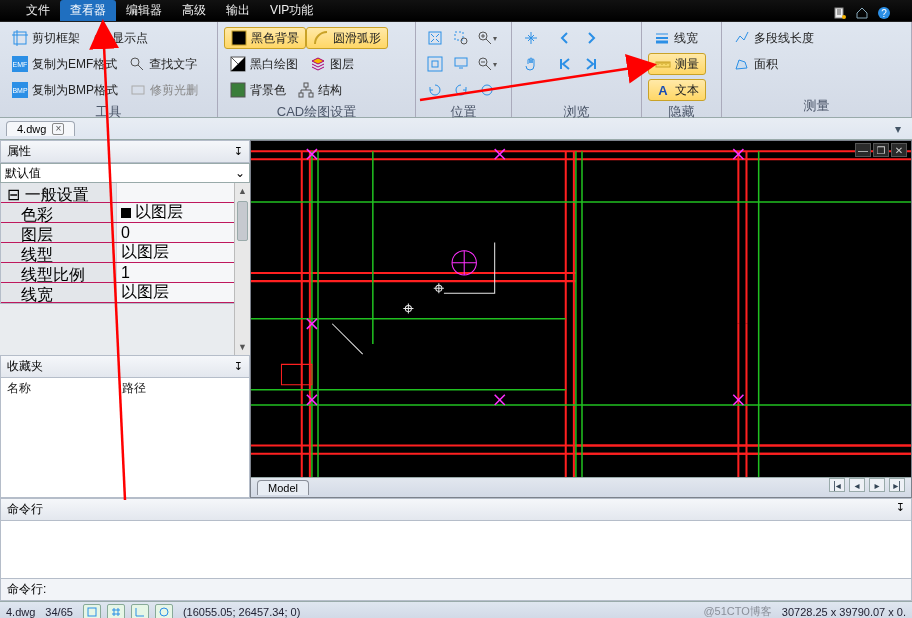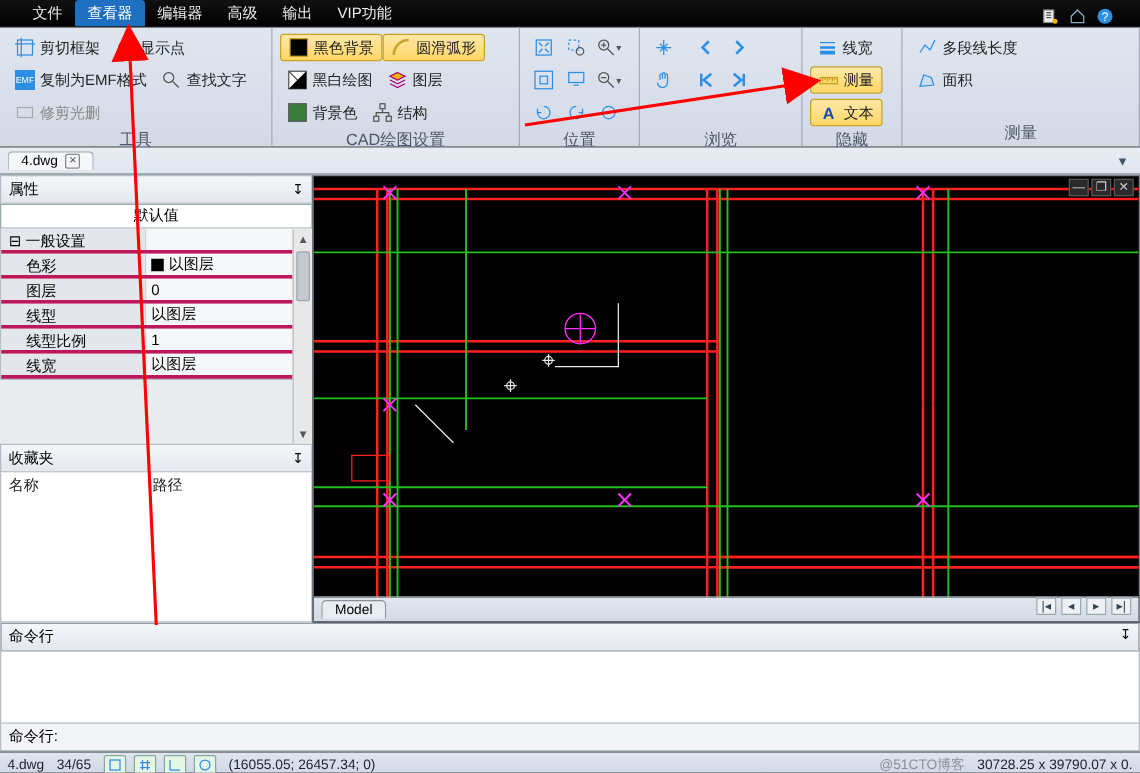--- a/index.html
+++ b/index.html
@@ -31,23 +31,23 @@
   .doc-tab { background:#f5f7fa; border:1px solid #a0a8b4; border-bottom:none; padding:1px 10px; border-top-left-radius:4px; border-top-right-radius:4px; font-size:11px; display:flex; align-items:center; gap:6px; }
   .doc-tab .close { width:12px;height:12px;border:1px solid #888;border-radius:2px;font-size:10px;line-height:10px;text-align:center;color:#555;}
   .tabstrip .flex { flex:1; }
   .tabstrip .drop { width:16px;height:16px; display:flex;align-items:center;justify-content:center;color:#456;}
 
   
   .main { display:flex; height: 358px; background:#999;}
   .left { width:250px; display:flex; flex-direction:column; background:#e9ecef; }
   .panel-title { background: linear-gradient(#f5f7fa,#e3e7ee); border:1px solid #b5bdc9; padding:2px 6px; font-size:12px; display:flex; align-items:center; justify-content:space-between; }
   .pin { font-size:11px; }
-  .combo { border:1px solid #9aa; background:#fff; height:20px; display:flex; align-items:center; justify-content:space-between; padding:0 4px; font-size:12px;flex-direction:column; }
+  .combo { border:1px solid #9aa; background:#fff; height:20px; display:flex; align-items:center; justify-content:space-between; padding:0 4px; font-size:12px; }
   .proplist { flex: 0 0 auto; background:#e3e6ea; border:1px solid #b5bdc9; border-top:none; }
-  .prow { display:flex; height:20px; border-bottom:3px solid #be185d; font-size:12px; }
+  .prow { display:flex; height:20px; border-bottom:1px solid #be185d; font-size:16px; }
   .prow .pk { width:115px; padding:2px 4px 2px 20px; background:#e3e6ea;}
   .prow .pv { flex:1; padding:2px 4px; background:#f6f7f9; border-left:1px solid #cfd4dc; display:flex;align-items:center;gap:4px;}
   .prow.head .pk { padding-left:6px; font-weight:normal; background:#e3e6ea;}
   .prow.head { background:#e3e6ea; }
   .swatch { width:10px;height:10px; background:#000; display:inline-block;}
   .propwrap { position:relative; flex:0 0 172px; }
   .propwrap .vscroll { position:absolute; right:0; top:0; bottom:0; width:16px; background:#e8e8e8; border-left:1px solid #bbb;}
   .propwrap .vscroll .thumb { position:absolute; left:2px; right:2px; top:18px; height:40px; background:#c6c9cf; border:1px solid #9aa; border-radius:2px;}
   .propwrap .vscroll .arr { position:absolute; left:0; right:0; height:16px; display:flex;align-items:center;justify-content:center; font-size:9px; color:#555;}
   .propwrap .vscroll .arr.top{top:0;} .propwrap .vscroll .arr.bot{bottom:0;}
@@ -148,20 +148,24 @@
             <span class="icn">
               <svg width="16" height="16">
                 <circle cx="6" cy="6" r="4" fill="none" stroke="#555"></circle>
                 <path d="M9 9l5 5" stroke="#555"></path>
               </svg>
             </span>
             <span>查找文字</span>
           </div>
       </div>
       <div class="ribbon-row">
+        <div class="rbtn">
+            <span class="icn" style="background:#2b8fe6;color:#fff;font-size:7px;padding:1px;">BMP</span>
+            <span>复制为BMP格式</span>
+          </div>
         <div class="rbtn dim">
             <span class="icn">
               <svg width="16" height="16">
                 <rect x="2" y="4" width="12" height="8" fill="none" stroke="#aaa"></rect>
               </svg>
             </span>
             <span>修剪光删</span>
           </div>
       </div>
     </div>

